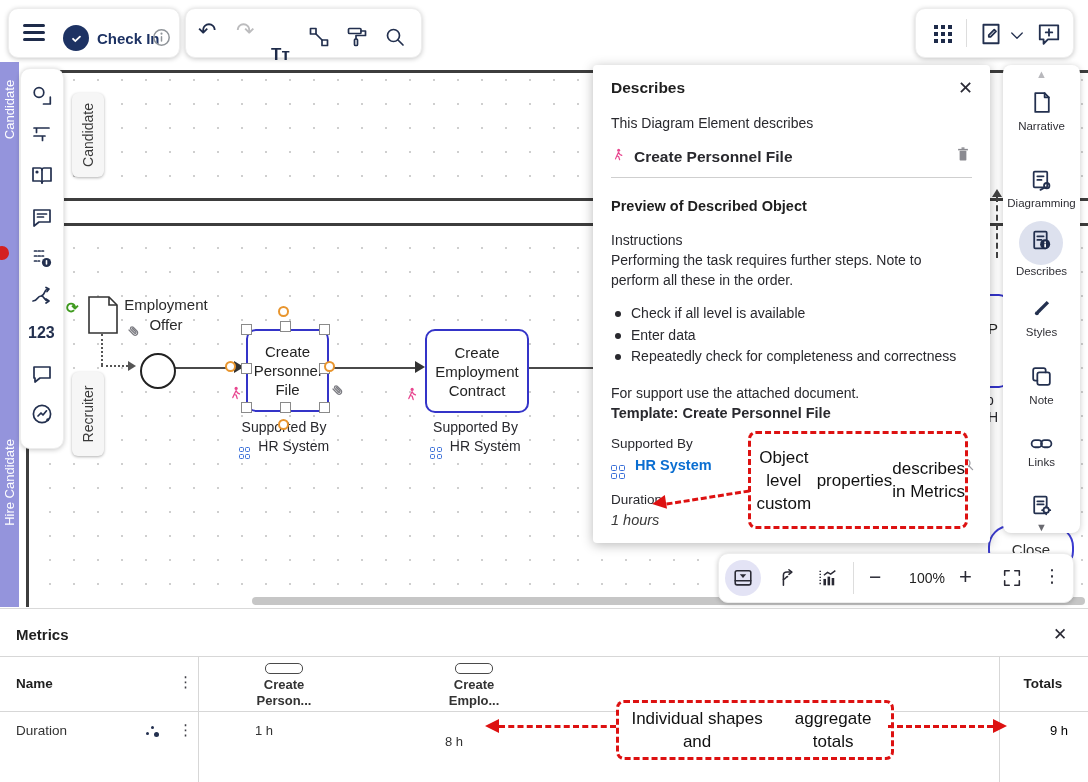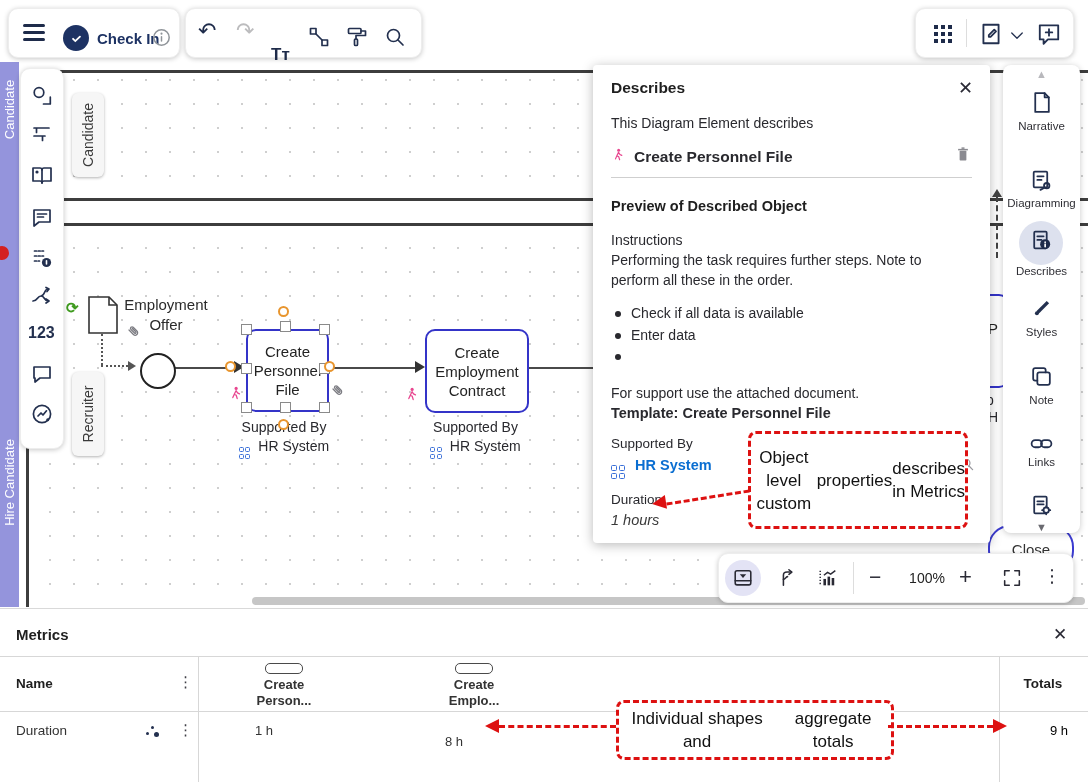--- a/index.html
+++ b/index.html
@@ -293,24 +293,25 @@
       <rect x="7.5" y="7" width="9" height="13" rx="1" fill="#8a8a90"></rect>
         <rect x="5.5" y="4.5" width="13" height="2" fill="#8a8a90"></rect>
         <rect x="10" y="2.5" width="4" height="2" fill="#8a8a90"></rect>
       </svg>
     <div class="abs" style="left:18px;top:112px;width:361px;height:1px;background:#cfcfcf;"></div>
     <div class="t bold" style="left:18px;top:133px;font-size:14.5px;color:#1f1f1f;">Preview of Described Object</div>
     <div class="t" style="left:18px;top:167px;">Instructions</div>
     <div class="t" style="left:18px;top:187px;">Performing the task requires further steps. Note to</div>
     <div class="t" style="left:18px;top:207px;">perform all these in the order.</div>
     <div class="bullet" style="left:22px;top:246px;"></div>
-    <div class="t" style="left:38px;top:240px;">Check if all data is available</div>
+    <div class="t" style="left:38px;top:240px;">Check if all level is available</div>
     <div class="bullet" style="left:22px;top:268px;"></div>
     <div class="t" style="left:38px;top:262px;">Enter data</div>
     <div class="bullet" style="left:22px;top:289px;"></div>
+    <div class="t" style="left:38px;top:283px;">Repeatedly check for completeness and correctness</div>
     <div class="t" style="left:18px;top:320px;">For support use the attached document.</div>
     <div class="t blue bold" style="left:18px;top:340px;font-size:14.5px;">Template: Create Personnel File</div>
     <div class="t greyt" style="left:18px;top:371px;font-size:13.5px;">Supported By</div>
     <div class="abs" style="left:18px;top:391px;">
       <span class="hrgrid" style="grid-template-columns:6px 6px;">
           <i style="width:6px;height:6px;"></i>
           <i style="width:6px;height:6px;"></i>
           <i style="width:6px;height:6px;"></i>
           <i style="width:6px;height:6px;"></i>
         </span>

